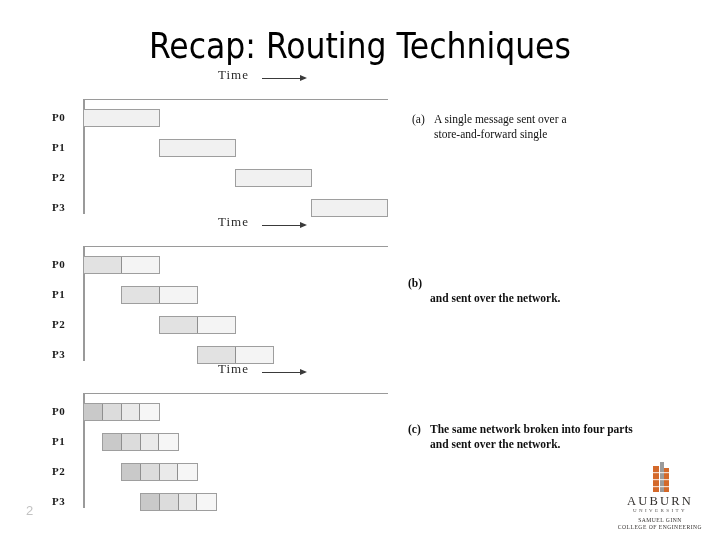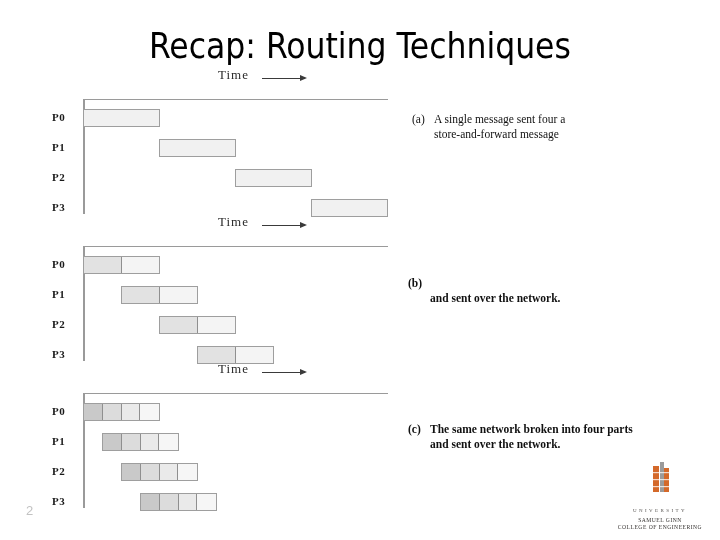--- a/index.html
+++ b/index.html
@@ -330,22 +330,22 @@
           <div class="seg" style="width: 19.25px; background: rgb(220, 220, 220);"></div>
           <div class="seg" style="width: 19.25px; background: rgb(234, 234, 234);"></div>
           <div class="seg" style="width: 19.25px; background: rgb(246, 246, 246);"></div>
         </div>
     </div>
   </div>
 
   <div class="caption caption-a">
     <span class="tag">(a)</span>
     <span class="lines">
-      <span>A single message sent four a</span><br>
-      <span>store-and-forward message</span>
+      <span>A single message sent over a</span><br>
+      <span>store-and-forward single</span>
     </span>
   </div>
 
   <div class="caption caption-b">
     <span class="tag">(b)</span>
     <span class="lines">
       <br>
       <span>and sent over the network.</span>
     </span>
   </div>
@@ -362,20 +362,21 @@
 
   <div id="logo">
     <svg id="logo-tower" viewBox="0 0 18 30">
       <rect x="1" y="4" width="6" height="26" fill="#d4692a"></rect>
       <rect x="8" y="0" width="4" height="30" fill="#9b9b9b"></rect>
       <rect x="12" y="6" width="5" height="24" fill="#d4692a"></rect>
       <rect x="1" y="10" width="16" height="1.2" fill="#ffffff" opacity="0.75"></rect>
       <rect x="1" y="17" width="16" height="1.2" fill="#ffffff" opacity="0.75"></rect>
       <rect x="1" y="24" width="16" height="1.2" fill="#ffffff" opacity="0.75"></rect>
     </svg>
+    <div id="logo-wordmark">AUBURN</div>
     <div id="logo-university">UNIVERSITY</div>
     <div id="logo-college">
       <span>SAMUEL GINN</span><br>
       <span>COLLEGE OF ENGINEERING</span>
     </div>
   </div>
 
 </div>
 
 </body></html>

